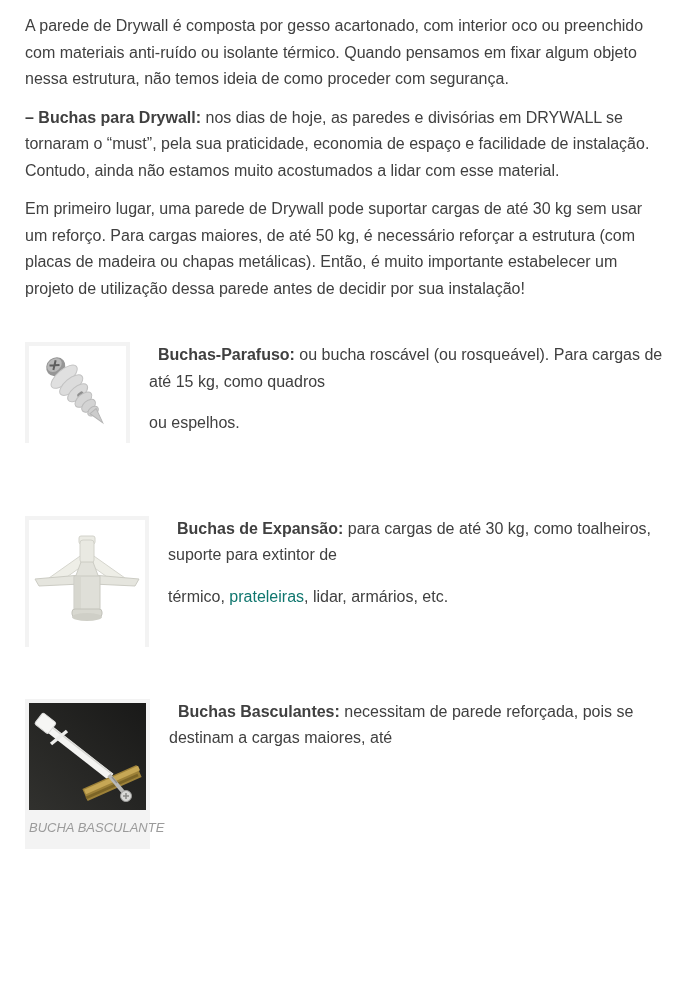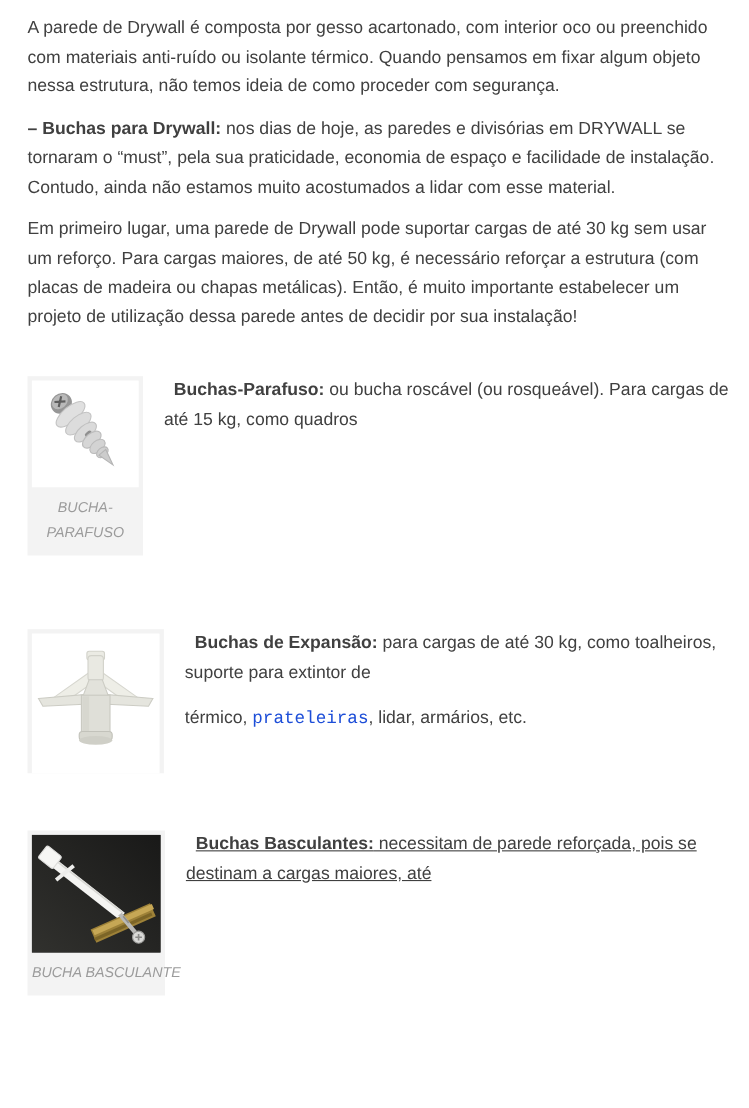--- a/index.html
+++ b/index.html
@@ -17,24 +17,23 @@
   .page {
     padding: 13px 16px 0 25px;
   }
   p {
     margin: 0 0 12px 0;
     font-size: 16px;
     line-height: 26.5px;
   }
   strong { font-weight: 700; }
   a.link {
-    color: #1d4ed8;
+    color: #0f766e;
     text-decoration: none;
     cursor: pointer;
-    font-family: Liberation Mono, monospace;
   }
   
   .media-section { margin: 0; }
   .media-section::after { content: ""; display: block; clear: both; }
   .sec1 { margin-bottom: 67px; }
   .sec2 { margin-bottom: 45px; }
   figure.figbox {
     float: left;
     margin: 0 19px 0 0;
     padding: 4px 4px 0 4px;
@@ -51,21 +50,21 @@
     text-align: center;
     font-style: italic;
     font-size: 13px;
     line-height: 23px;
     color: #9b9b9b;
   }
   figcaption.cap div { white-space: nowrap; }
   .sp1 { text-indent: 9px; }
   .sp1.mt1 { margin-top: 40px; }
   .sp1.mt2 { margin-top: 26px; }
-  .sp1.mt3 { margin-top: 52px; text-decoration: underline; }
+  .sp1.mt3 { margin-top: 52px; }
   .sp2 { margin-top: 15px; }
 </style>
 </head>
 <body>
 
 <div class="page">
 
   <p>A parede de Drywall é composta por gesso acartonado, com interior oco ou preenchido com materiais anti-ruído ou isolante térmico. Quando pensamos em fixar algum objeto nessa estrutura, não temos ideia de como proceder com segurança.</p>
 
   <p><strong>– Buchas para Drywall:</strong><span> nos dias de hoje, as paredes e divisórias em DRYWALL se tornaram o “must”, pela sua praticidade, economia de espaço e facilidade de instalação. Contudo, ainda não estamos muito acostumados a lidar com esse material.</span></p>
@@ -87,26 +86,23 @@
             <ellipse cx="48" cy="37" rx="14" ry="6.5" fill="#dcdcdc" stroke="#c3c3c3"></ellipse>
             <ellipse cx="48" cy="47" rx="12" ry="6" fill="#dadada" stroke="#c0c0c0"></ellipse>
             <rect x="45.5" y="48" width="7" height="16" rx="2" fill="#8f8f8f"></rect>
             <ellipse cx="48" cy="56" rx="10" ry="5.5" fill="#d6d6d6" stroke="#bdbdbd"></ellipse>
             <ellipse cx="48" cy="64" rx="8" ry="5" fill="#d3d3d3" stroke="#bbbbbb"></ellipse>
             <ellipse cx="48" cy="71" rx="6" ry="4" fill="#d0d0d0" stroke="#b8b8b8"></ellipse>
             <polygon points="44,71 52,71 48,86" fill="#cccccc" stroke="#b5b5b5"></polygon>
           </g>
         </svg>
       </div>
-      <figcaption class="cap">
-        <div>BUCHA-</div>
-        <div>PARAFUSO</div>
-      </figcaption>
     </figure>
     <p class="sp1 mt1"><strong>Buchas-Parafuso:</strong><span> ou bucha roscável (ou rosqueável). Para cargas de até 15 kg, como quadros</span></p>
+    <p class="sp2">ou espelhos.</p>
   </section>
 
   <section class="media-section sec2">
     <figure class="figbox fig2">
       <div class="imgwrap">
         <svg width="116" height="127" viewBox="0 0 116 127" xmlns="http://www.w3.org/2000/svg">
           <rect width="116" height="127" fill="#ffffff"></rect>
           <polygon points="54,34 20,58 28,64 56,44" fill="#eeeee7" stroke="#d6d6ce"></polygon>
           <polygon points="62,34 96,58 88,64 60,44" fill="#eeeee7" stroke="#d6d6ce"></polygon>
           <rect x="50" y="16" width="16" height="8" rx="2" fill="#ebebe4" stroke="#d2d2ca"></rect>

